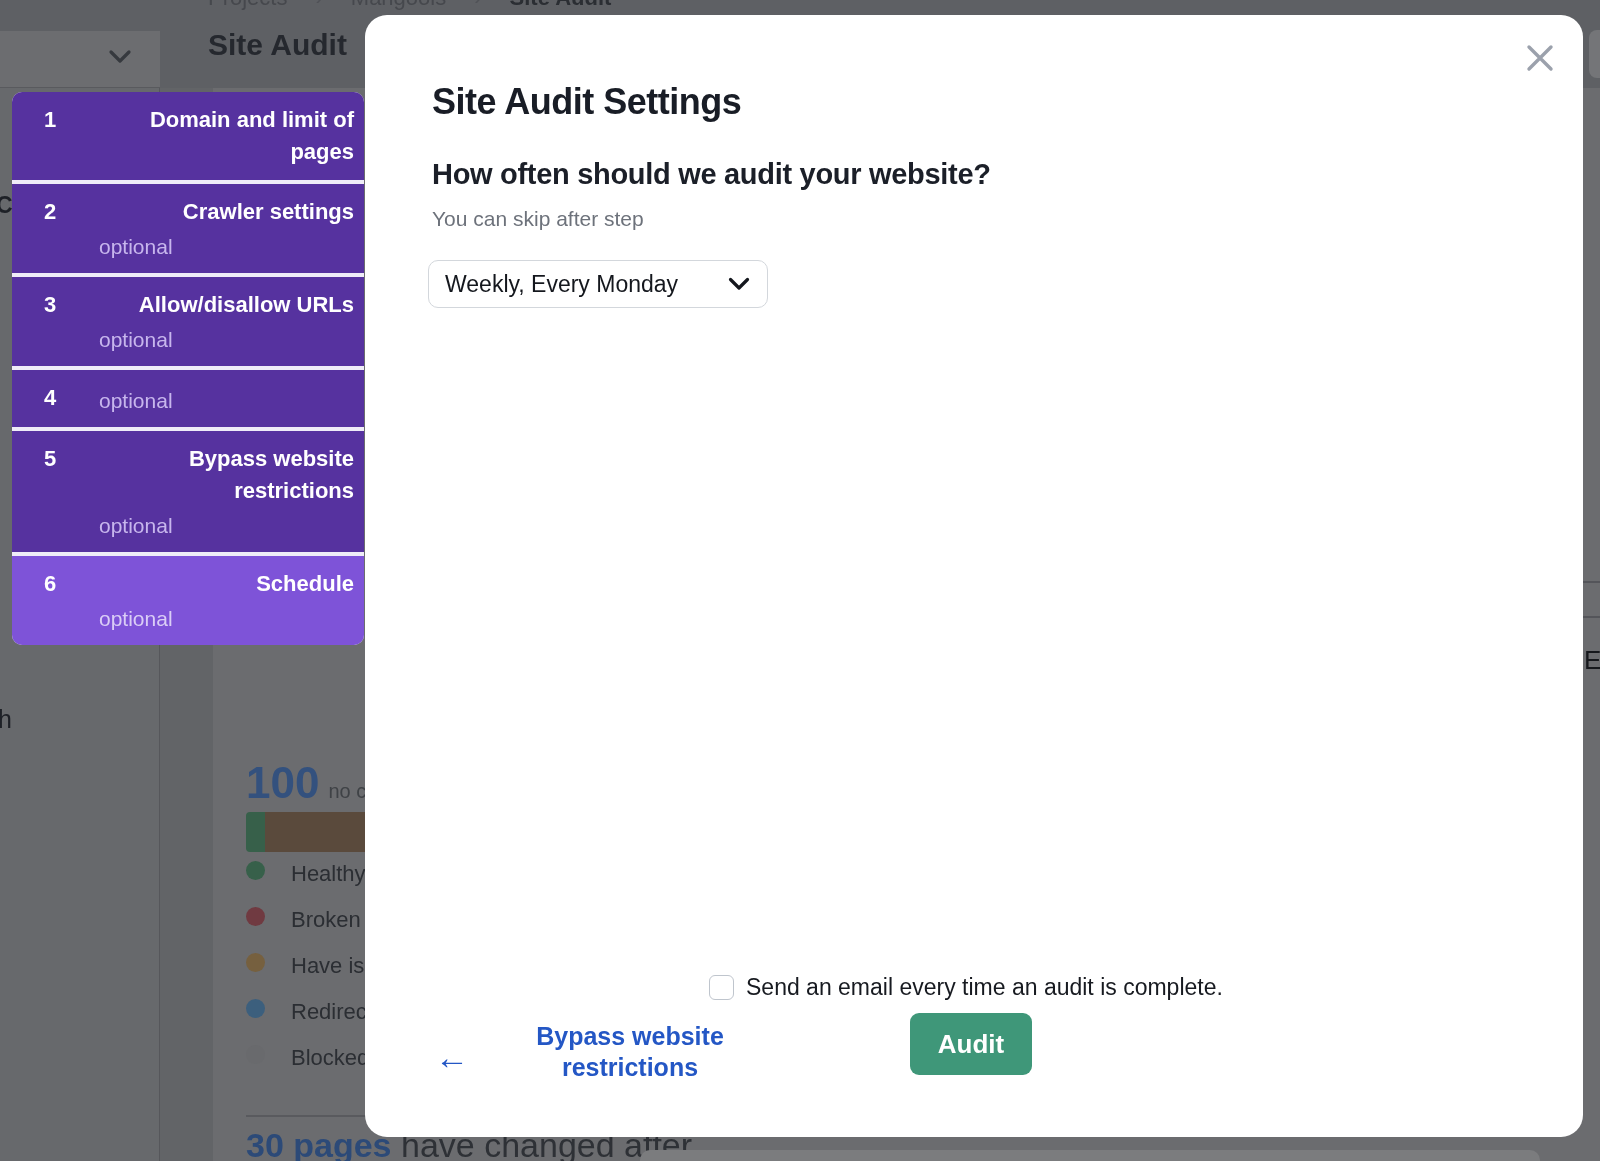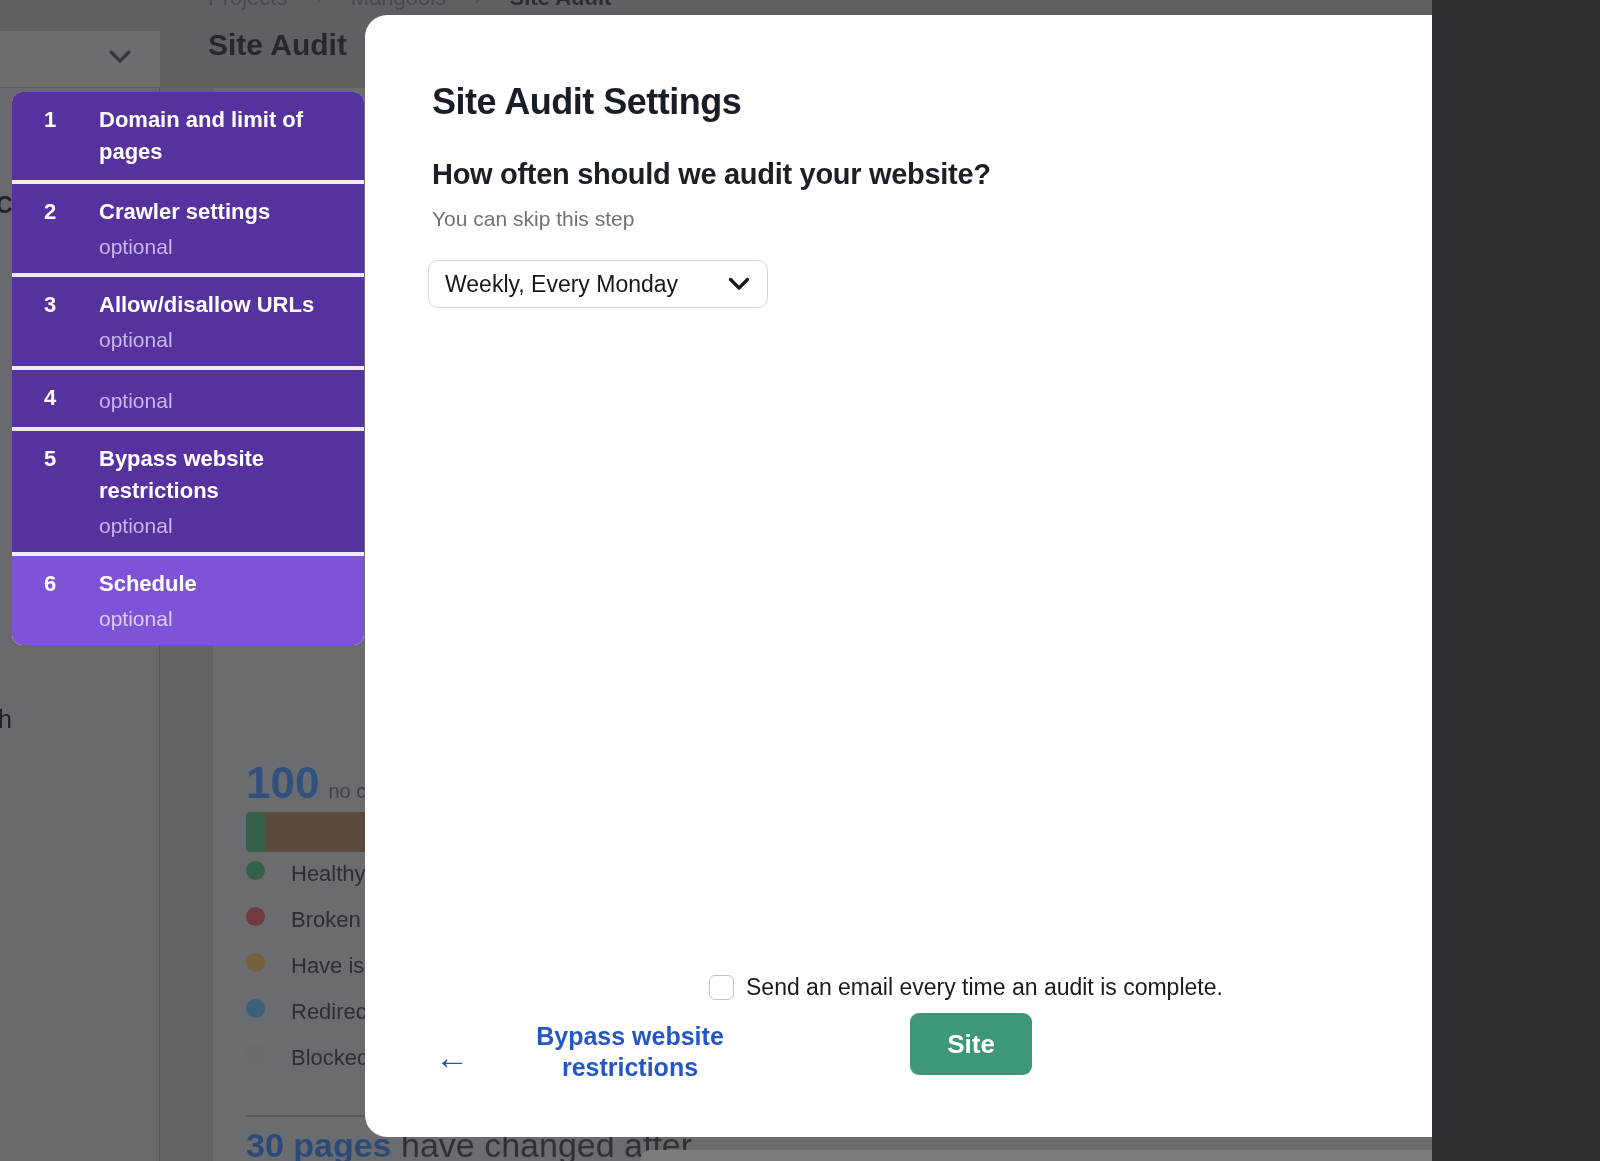--- a/index.html
+++ b/index.html
@@ -1,17 +1,17 @@
 <!DOCTYPE html>
 <html><head>
 <meta charset="utf-8">
 <style>
   html,body{margin:0;padding:0;background:#2f3033;}
   *{box-sizing:border-box;font-family:"Liberation Sans","DejaVu Sans",sans-serif;}
-  .stage{position:relative;width:1432px;height:1161px;overflow:hidden;background:#626467;}
+  .stage{position:relative;width:1600px;height:1161px;overflow:hidden;background:#626467;}
 
   
   .bg{position:absolute;inset:0;}
   .bg .topband{position:absolute;left:0;top:0;width:1600px;height:88px;background:#5e6064;}
   .bg .leftcol{position:absolute;left:0;top:88px;width:160px;height:1073px;background:#67696c;border-right:1.5px solid #56575b;}
   .bg .card{position:absolute;left:213px;top:88px;width:1387px;height:1073px;background:#6b6c6f;}
   .breadcrumb{position:absolute;left:208px;top:-15px;font-size:22px;color:#46484d;white-space:nowrap;}
   .breadcrumb .crumb{margin-right:28px;}
   .breadcrumb .sep{margin-right:28px;color:#505257;}
   .breadcrumb .crumb.last{color:#2b2e33;font-weight:bold;}
@@ -38,21 +38,21 @@
   .edgeline{position:absolute;left:1583px;width:17px;height:1.5px;background:#54555a;}
   .bottomsheet{position:absolute;left:640px;top:1150px;width:900px;height:11px;background:#7b7c7e;border-radius:10px 10px 0 0;}
 
   
   .steps{position:absolute;left:12px;top:92px;width:352px;border-radius:10px;overflow:hidden;background:#efecf8;}
   .step{display:flex;padding:12px 10px 12px 0;background:#56329f;cursor:pointer;}
   .step + .step{margin-top:4px;}
   .step.active{background:#7e53d8;}
   .step .num{width:87px;flex:none;padding-left:32px;font-size:22px;font-weight:bold;color:#ffffff;line-height:32px;}
   .step .body{flex:1;}
-  .step .ttl{font-size:22px;font-weight:bold;color:#ffffff;line-height:32px;}
+  .step .ttl{font-size:22px;font-weight:bold;color:#ffffff;line-height:32px;text-align:right;}
   .step .opt{font-size:21px;line-height:28px;margin-top:5px;color:#c7b6ed;}
   .step.active .opt{color:#dacdf6;}
 
   
   .modal{position:absolute;left:365px;top:15px;width:1218px;height:1122px;background:#ffffff;border-radius:22px;}
   .close{position:absolute;left:1158px;top:26px;width:34px;height:34px;cursor:pointer;}
   .m-title{position:absolute;left:67px;top:66px;font-size:36px;font-weight:800;letter-spacing:-0.5px;color:#191d26;}
   .m-question{position:absolute;left:67px;top:143px;font-size:29px;font-weight:bold;letter-spacing:-0.3px;color:#1b1f28;}
   .m-note{position:absolute;left:67px;top:192px;font-size:21px;color:#6d727b;}
   .m-select{position:absolute;left:63px;top:245px;width:340px;height:48px;border:1.5px solid #d3d7dc;border-radius:10px;background:#fff;display:flex;align-items:center;cursor:pointer;}
@@ -177,32 +177,32 @@
     </aside>
 
   <section class="modal">
     <div class="close">
       <svg width="34" height="34" viewBox="0 0 34 34">
           <path d="M6 6 L28 28 M28 6 L6 28" stroke="#9ba1ac" stroke-width="3.4" stroke-linecap="round"></path>
         </svg>
     </div>
     <h1 class="m-title" style="margin:0;">Site Audit Settings</h1>
     <h2 class="m-question" style="margin:0;">How often should we audit your website?</h2>
-    <div class="m-note">You can skip this step</div>
+    <div class="m-note">You can skip after step</div>
 
     <div class="m-select">
       <span class="val">Weekly, Every Monday</span>
       <svg width="22" height="14" viewBox="0 0 22 14">
           <path d="M2.5 2.5 L11 11 L19.5 2.5" fill="none" stroke="#14171d" stroke-width="3.2" stroke-linecap="round" stroke-linejoin="round"></path>
         </svg>
     </div>
 
     <div class="cbrow">
       <div class="cbox" role="checkbox" aria-checked="false"></div>
       <div class="cblabel">Send an email every time an audit is complete.</div>
     </div>
 
     <div class="backarrow">←</div>
     <div class="backlink">Bypass website restrictions</div>
-    <button class="savebtn">Site</button>
+    <button class="savebtn">Audit</button>
   </section>
 
 </div>
 
 </body></html>

